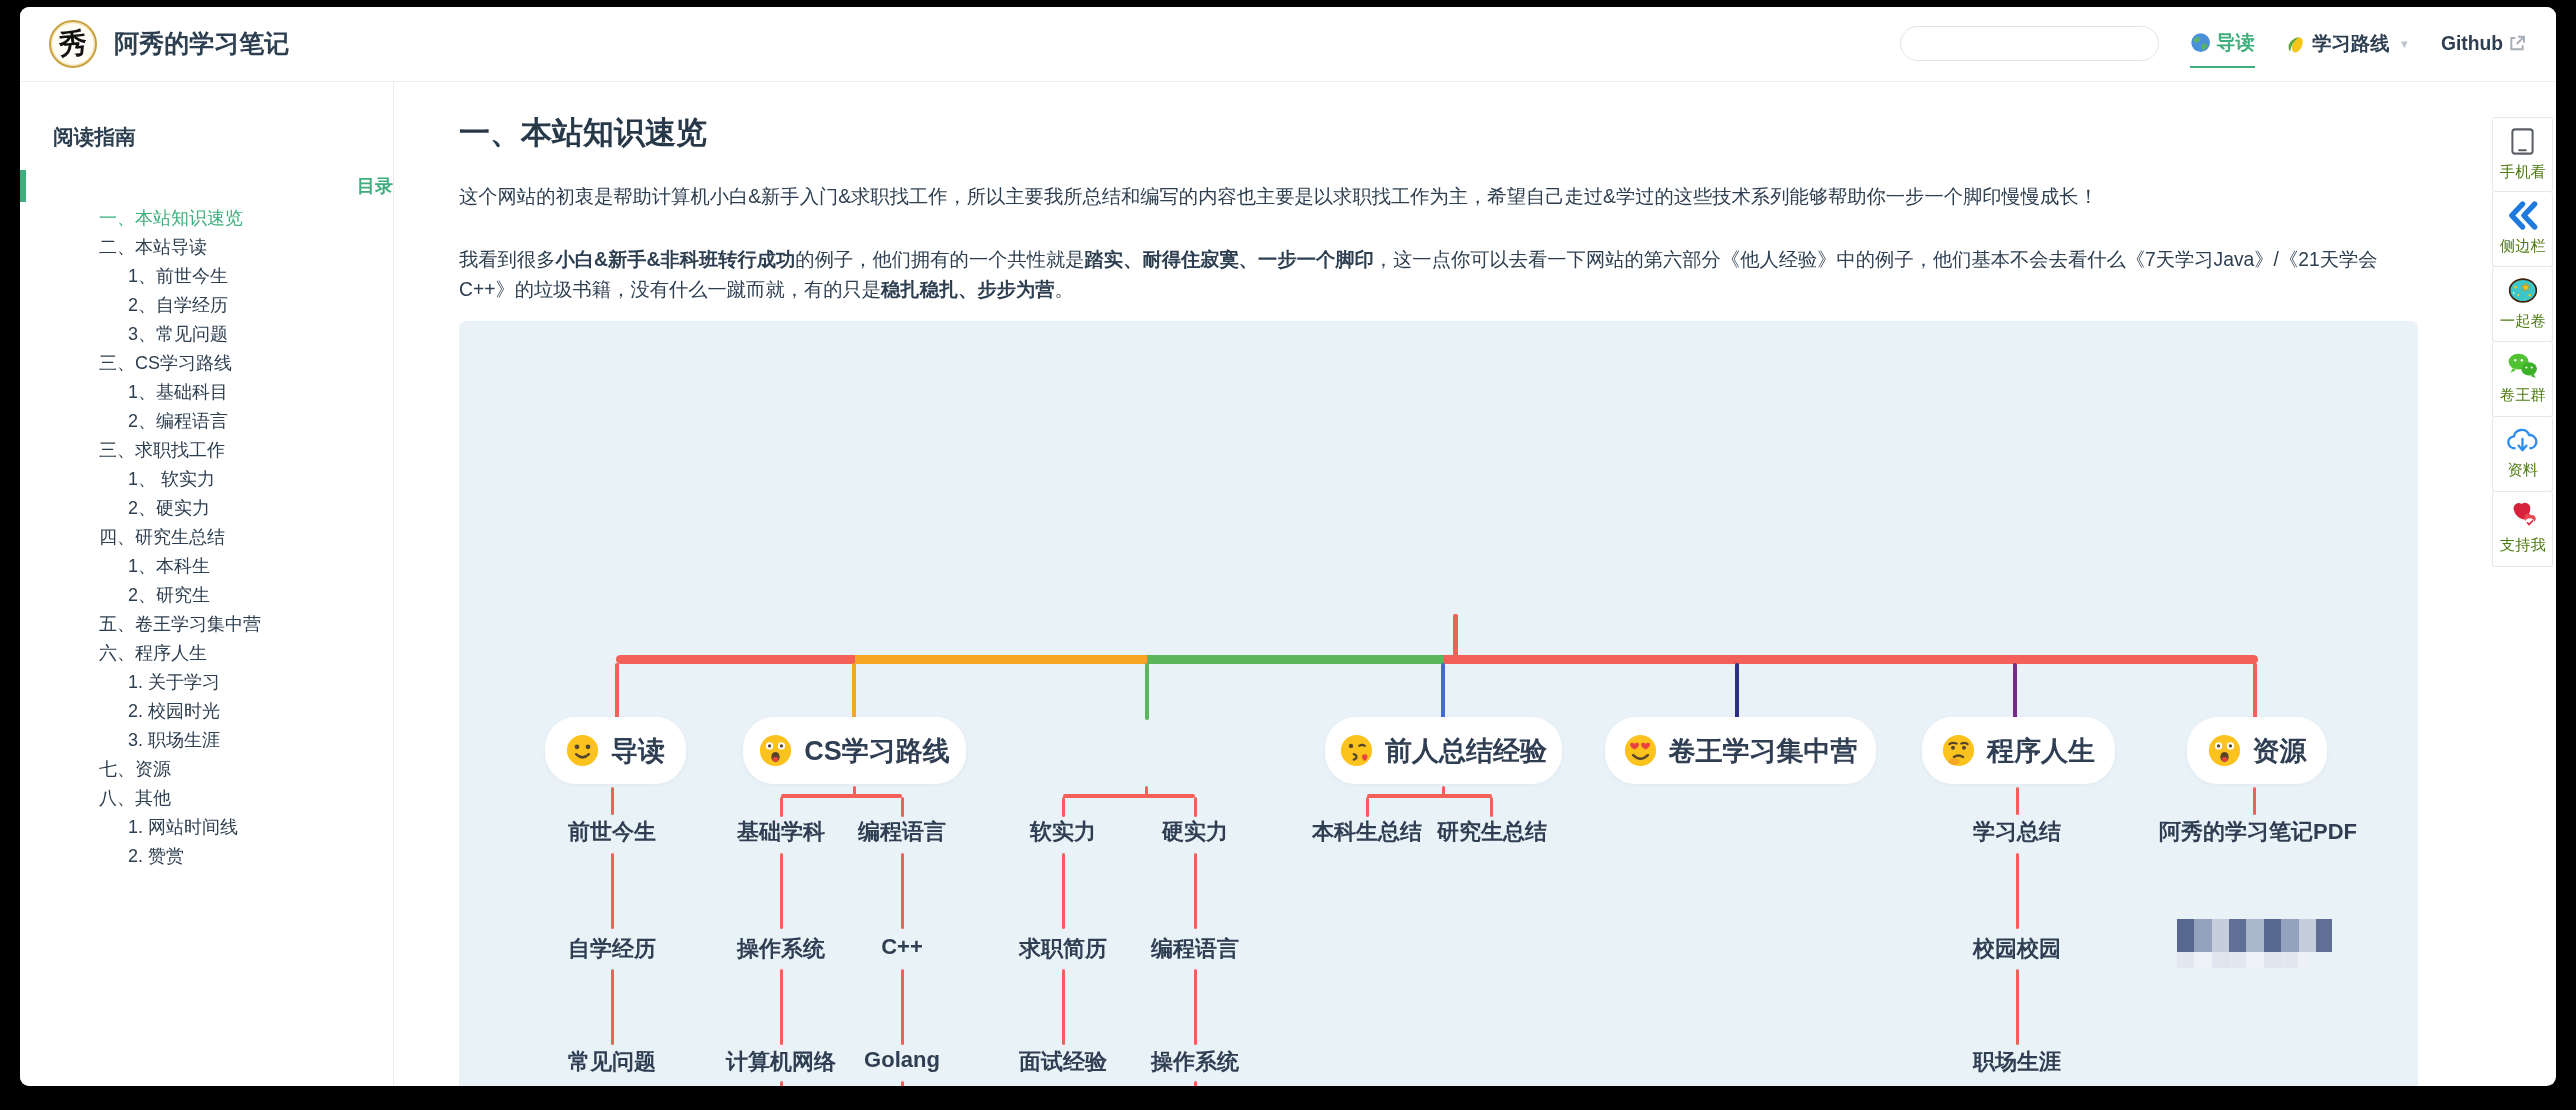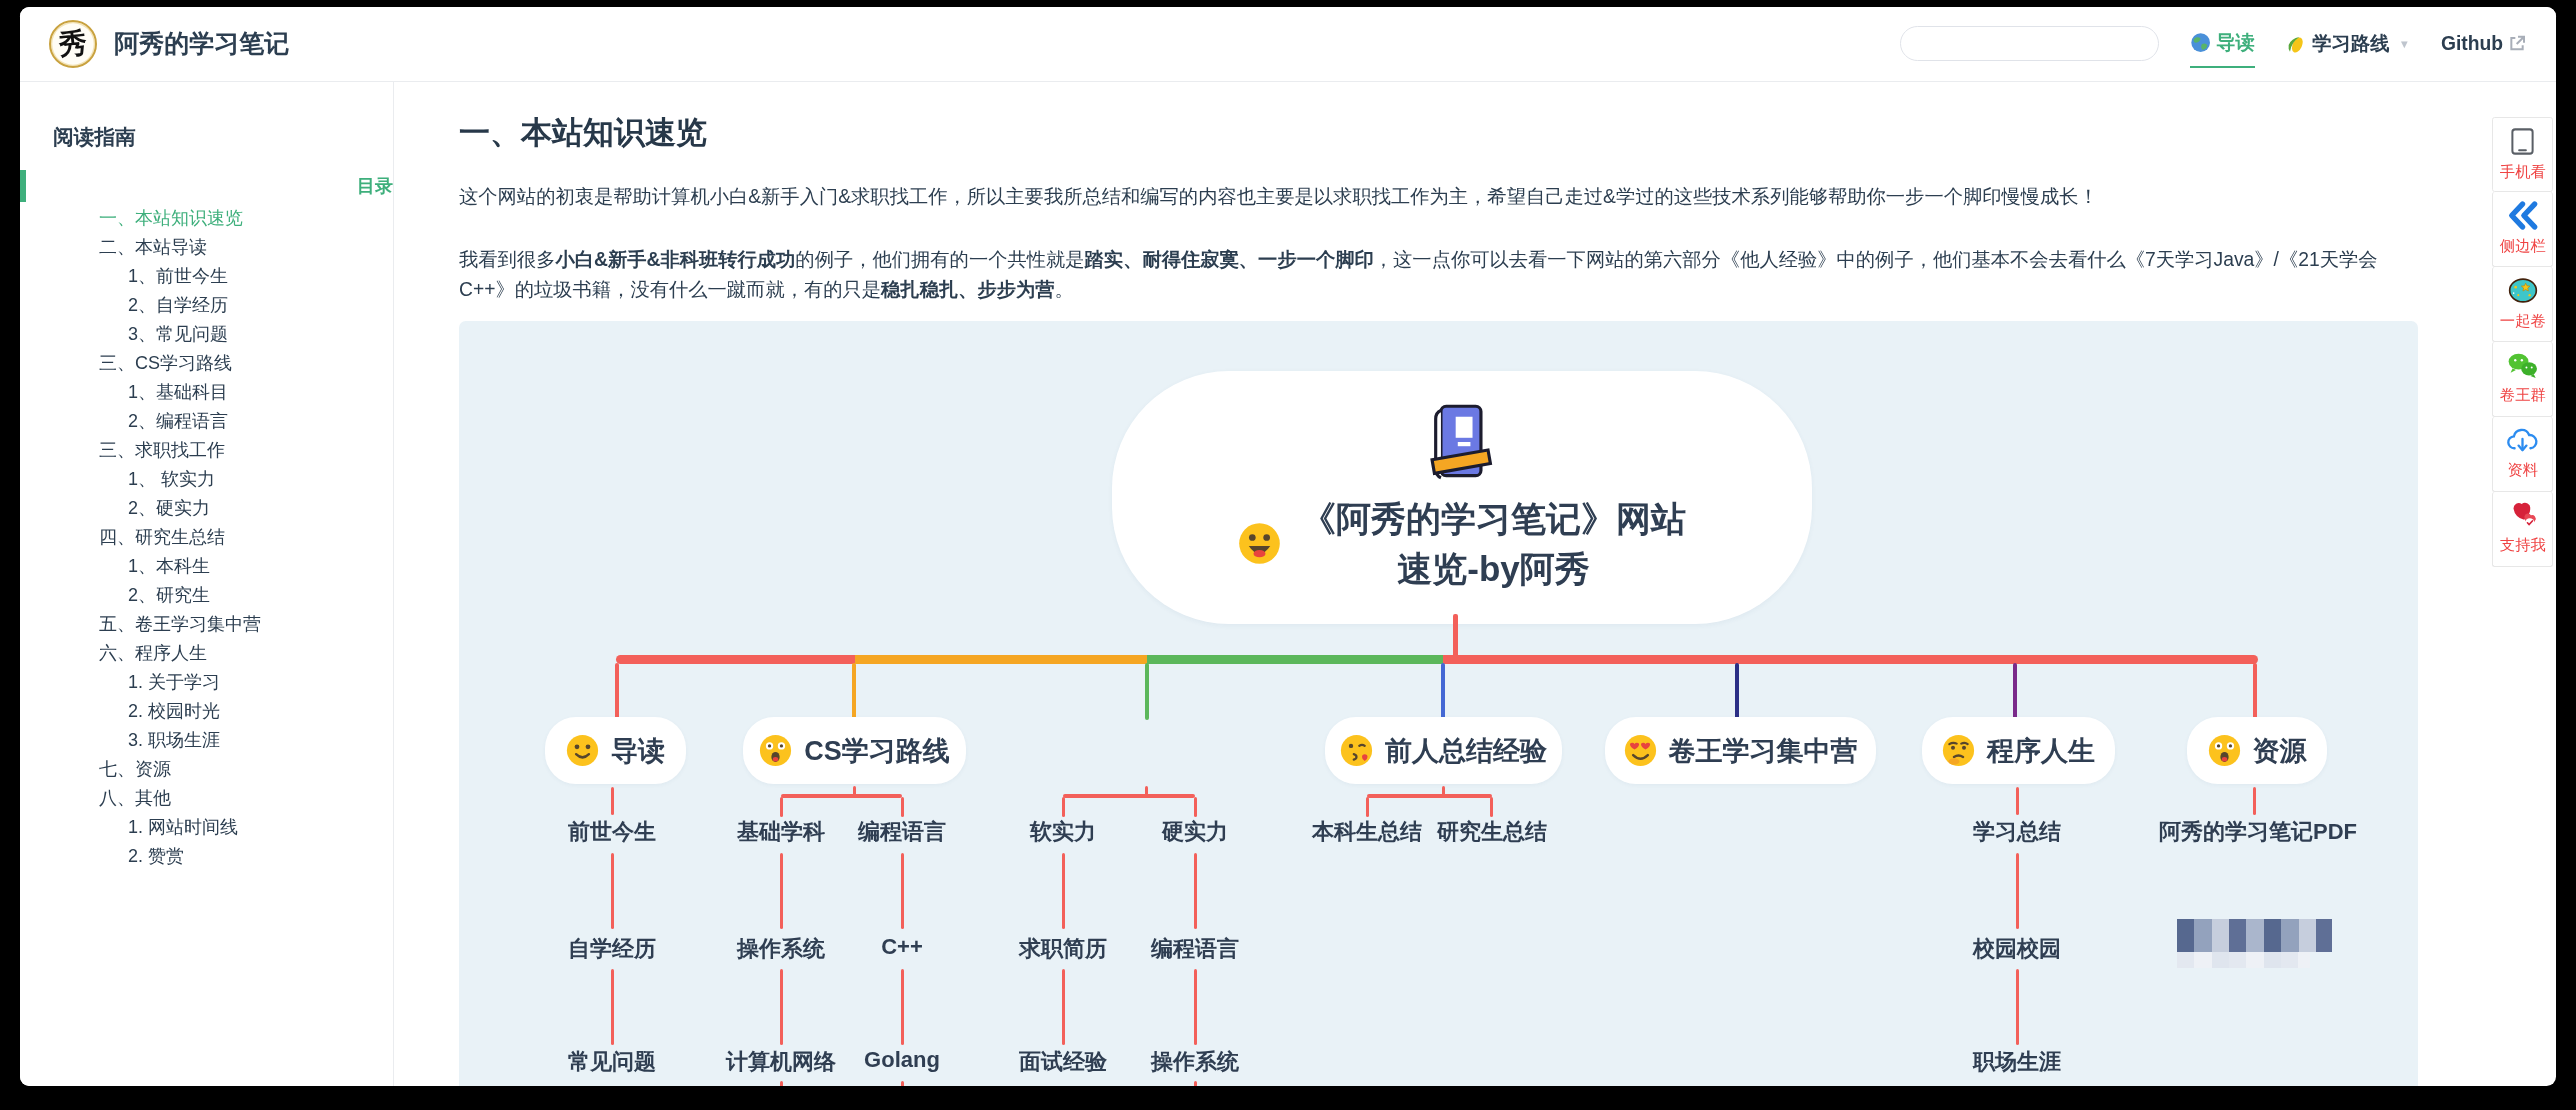--- a/index.html
+++ b/index.html
@@ -57,21 +57,21 @@
   .mm-leaf{position:absolute;transform:translateX(-50%);font-size:22px;font-weight:700;color:#2f3e52;white-space:nowrap;}
   .row1{top:496px;} .row2{top:613px;} .row3{top:726px;}
   .mosaic{position:absolute;left:1718px;top:598px;width:155px;}
   .mosaic-dark{height:33px;background:repeating-linear-gradient(90deg,#56688f 0 17.3px,#93a2bd 17.3px 35px,#c6cedd 35px 52px,#5f6f96 52px 69px,#aab6cc 69px 87px);}
   .mosaic-light{height:16px;width:133px;background:repeating-linear-gradient(90deg,#e3e8f0 0 17.3px,#eef1f6 17.3px 35px,#dfe5ee 35px 52px);}
   
   .side-toolbar{position:absolute;right:2.7px;top:110px;width:61px;z-index:30;}
   .tool{background:#fff;border:0.7px solid #e7e7e7;border-radius:2.7px;height:75px;display:flex;flex-direction:column;
     align-items:center;justify-content:center;gap:5.3px;cursor:pointer;box-sizing:border-box;}
   .tool + .tool{border-top:none;}
-  .tool span{font-size:15.3px;color:#ef4444;}
+  .tool span{font-size:15.3px;color:#4d7c0f;}
 </style>
 </head>
 <body>
 
 <div class="page">
 
   <header class="navbar">
     <div class="logo">
       <span>秀</span>
     </div>
@@ -141,41 +141,20 @@
       </ul>
   </aside>
 
   <main class="content">
     <h1>一、本站知识速览</h1>
     <p class="para">这个网站的初衷是帮助计算机小白&amp;新手入门&amp;求职找工作，所以主要我所总结和编写的内容也主要是以求职找工作为主，希望自己走过&amp;学过的这些技术系列能够帮助你一步一个脚印慢慢成长！</p>
     <p class="para" id="para2"><span>我看到很多</span><strong>小白&amp;新手&amp;非科班转行成功</strong><span>的例子，他们拥有的一个共性就是</span><strong>踏实、耐得住寂寞、一步一个脚印</strong><span>，这一点你可以去看一下网站的第六部分《他人经验》中的例子，他们基本不会去看什么《7天学习Java》/《21天学会C++》的垃圾书籍，没有什么一蹴而就，有的只是</span><strong>稳扎稳扎、步步为营</strong><span>。</span></p>
 
     <div class="mindmap">
 
-      <div class="mm-center">
-        <svg width="64" height="80" viewBox="0 0 60 76">
-          <rect x="10" y="4" width="38" height="66" rx="5" fill="#6b79e3" stroke="#1c1c2e" stroke-width="3"></rect>
-          <path d="M10 8 q-5 2 -5 8 v48 q0 6 5 8" fill="#fff" stroke="#1c1c2e" stroke-width="3"></path>
-          <rect x="24" y="14" width="16" height="20" fill="#fff"></rect>
-          <rect x="26" y="38" width="12" height="4" fill="#fff"></rect>
-          <g transform="rotate(-10 30 55)">
-            <rect x="2" y="50" width="54" height="13" fill="#f5a623" stroke="#1c1c2e" stroke-width="3"></rect>
-          </g>
-        </svg>
-        <div class="mm-center-row">
-          <svg class="emoji" width="43" height="43" viewBox="0 0 36 36">
-            <circle cx="18" cy="18" r="17" fill="#fcc21d"></circle>
-            <circle cx="12" cy="13" r="2.8" fill="#57462c"></circle>
-              <circle cx="24" cy="13" r="2.8" fill="#57462c"></circle>
-            <path d="M9 20 q9 13 18 0 z" fill="#57462c"></path>
-              <ellipse cx="18" cy="26.5" rx="5" ry="3" fill="#e8433e"></ellipse>
-          </svg>
-          <div class="mm-center-title">《阿秀的学习笔记》网站速览-by阿秀</div>
-        </div>
-      </div>
 
       <div class="mm-v" style="left:994px;top:293px;height:43px;width:5.3px;"></div>
       <div class="mm-bar"></div>
       <div class="mm-drop" style="left:156px;background:#f3605a;"></div>
       <div class="mm-drop" style="left:393px;background:#f5a623;"></div>
       <div class="mm-drop" style="left:686px;background:#5bb75b;"></div>
       <div class="mm-drop" style="left:982px;background:#4468d4;"></div>
       <div class="mm-drop" style="left:1276px;background:#2b2f86;"></div>
       <div class="mm-drop" style="left:1554px;background:#7a2a8a;"></div>
       <div class="mm-drop" style="left:1794px;background:#f3605a;"></div>

